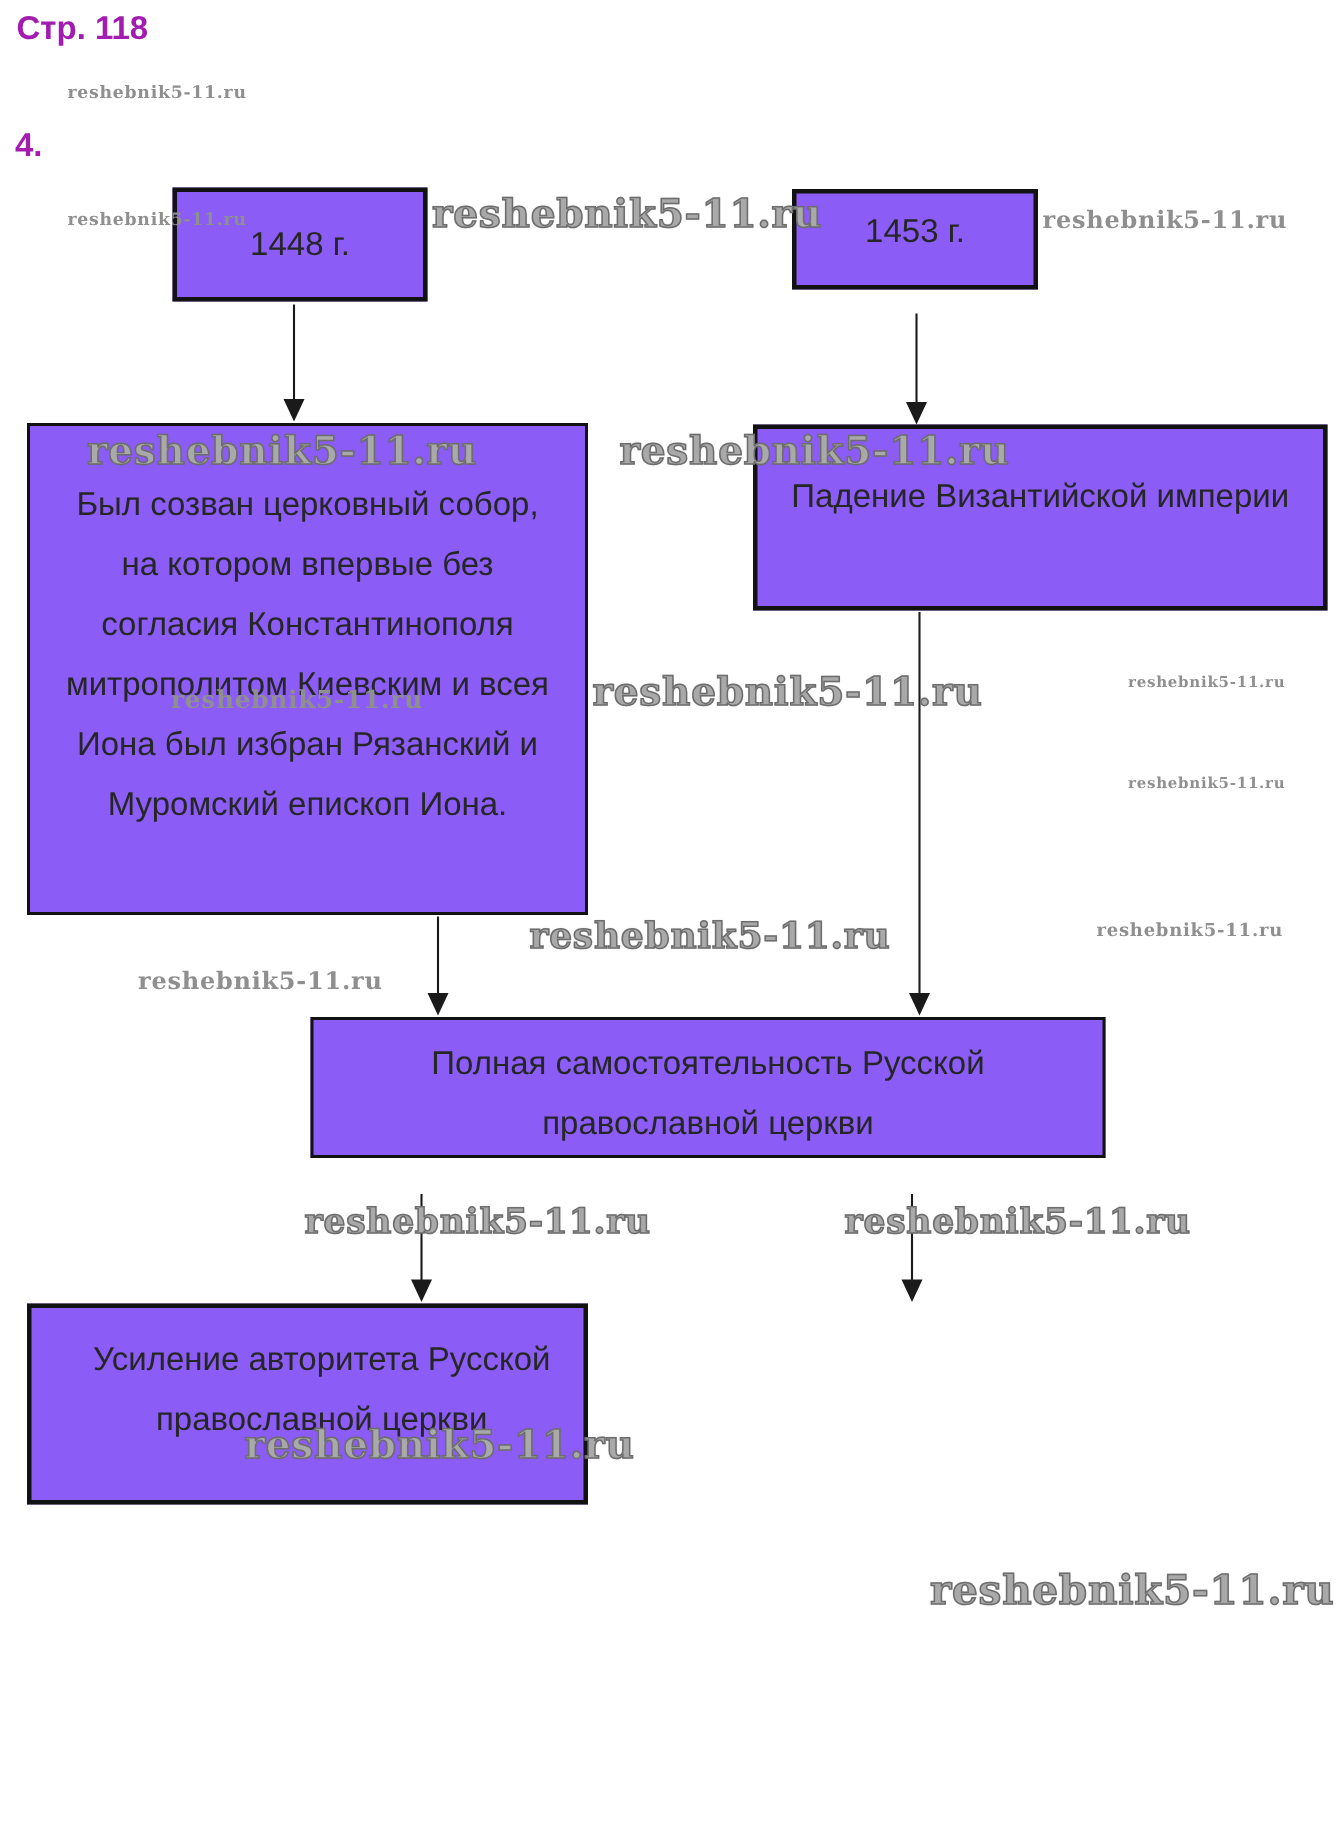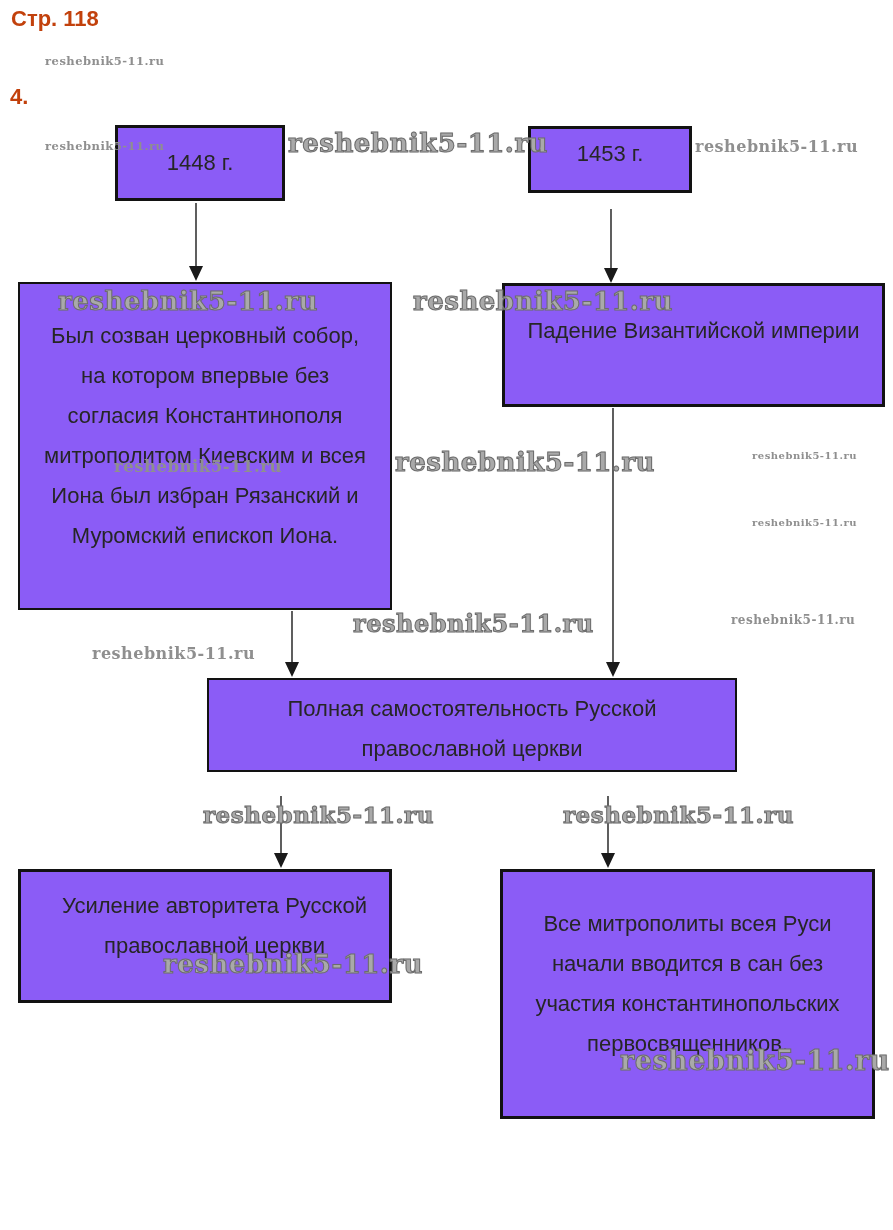--- a/index.html
+++ b/index.html
@@ -8,21 +8,21 @@
     width:893px;height:1230px;
     background:#ffffff;
     font-family:"Liberation Sans", sans-serif;
     color:#262626;
     overflow:hidden;
   }
   .hdr{
     position:absolute;
     font-weight:bold;
     font-size:22px;
-    color:#c2410c;
+    color:#a21caf;
     white-space:nowrap;
   }
   .fbox{
     position:absolute;
     border:2px solid #121212;
     box-sizing:border-box;
     background:#8b5cf6;
     text-align:center;
   }
   .fbox.thick{border-width:3px;}
@@ -119,26 +119,20 @@
   <div class="fbox" style="left:207px;top:678px;width:530px;height:94px;padding-top:9px;">
     <div class="ln">Полная самостоятельность Русской</div>
     <div class="ln">православной церкви</div>
   </div>
 
   <div class="fbox thick" style="left:18px;top:869px;width:374px;height:134px;padding-top:14px;padding-left:19px;">
     <div class="ln">Усиление авторитета Русской</div>
     <div class="ln">православной церкви</div>
   </div>
 
-  <div class="fbox thick" style="left:500px;top:869px;width:375px;height:250px;padding-top:32px;">
-    <div class="ln">Все митрополиты всея Руси</div>
-    <div class="ln">начали вводится в сан без</div>
-    <div class="ln">участия константинопольских</div>
-    <div class="ln">первосвященников.</div>
-  </div>
 
   <span class="wm" style="left:45px;top:54px;font-size:11.5px;">reshebnik5-11.ru</span>
   <span class="wm" style="left:45px;top:139px;font-size:11.5px;">reshebnik5-11.ru</span>
   <span class="wm big" style="left:288px;top:128px;font-size:26px;">reshebnik5-11.ru</span>
   <span class="wm" style="left:695px;top:137px;font-size:16px;">reshebnik5-11.ru</span>
   <span class="wm big" style="left:58px;top:286px;font-size:26px;">reshebnik5-11.ru</span>
   <span class="wm big" style="left:413px;top:286px;font-size:26px;">reshebnik5-11.ru</span>
   <span class="wm" style="left:114px;top:457px;font-size:16.5px;">reshebnik5-11.ru</span>
   <span class="wm big" style="left:395px;top:447px;font-size:26px;">reshebnik5-11.ru</span>
   <span class="wm" style="left:752px;top:450px;font-size:10px;">reshebnik5-11.ru</span>

